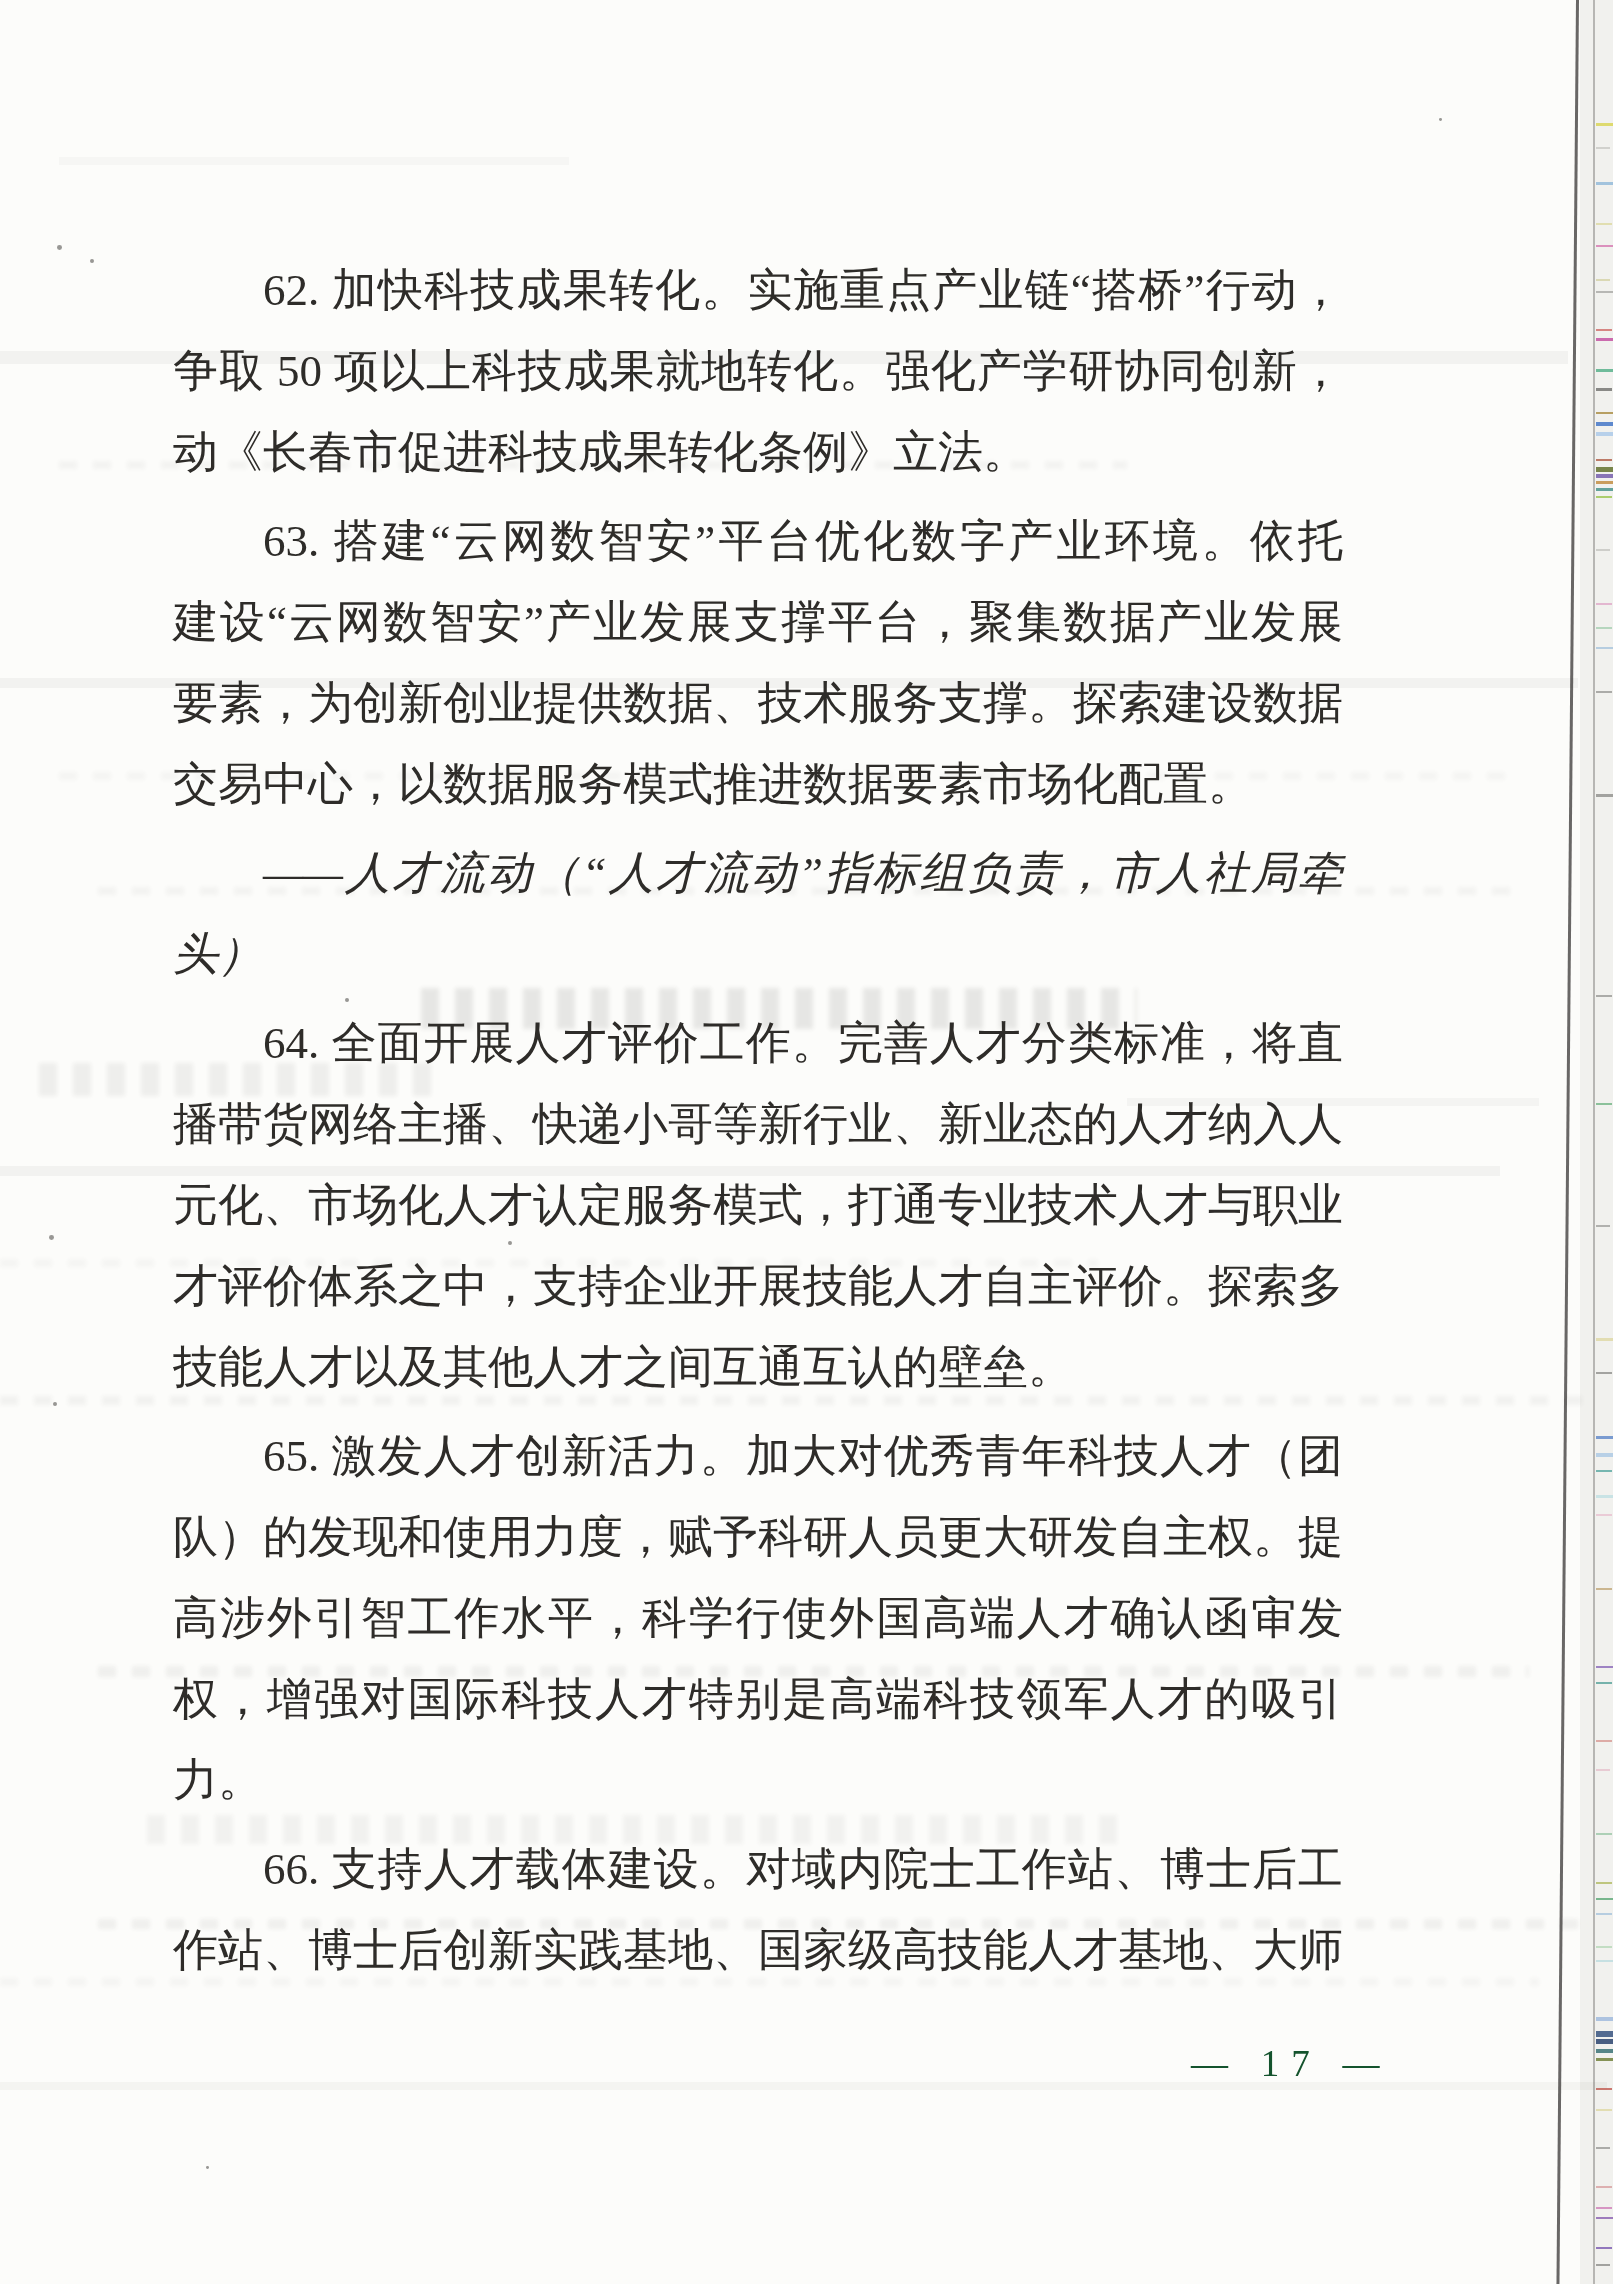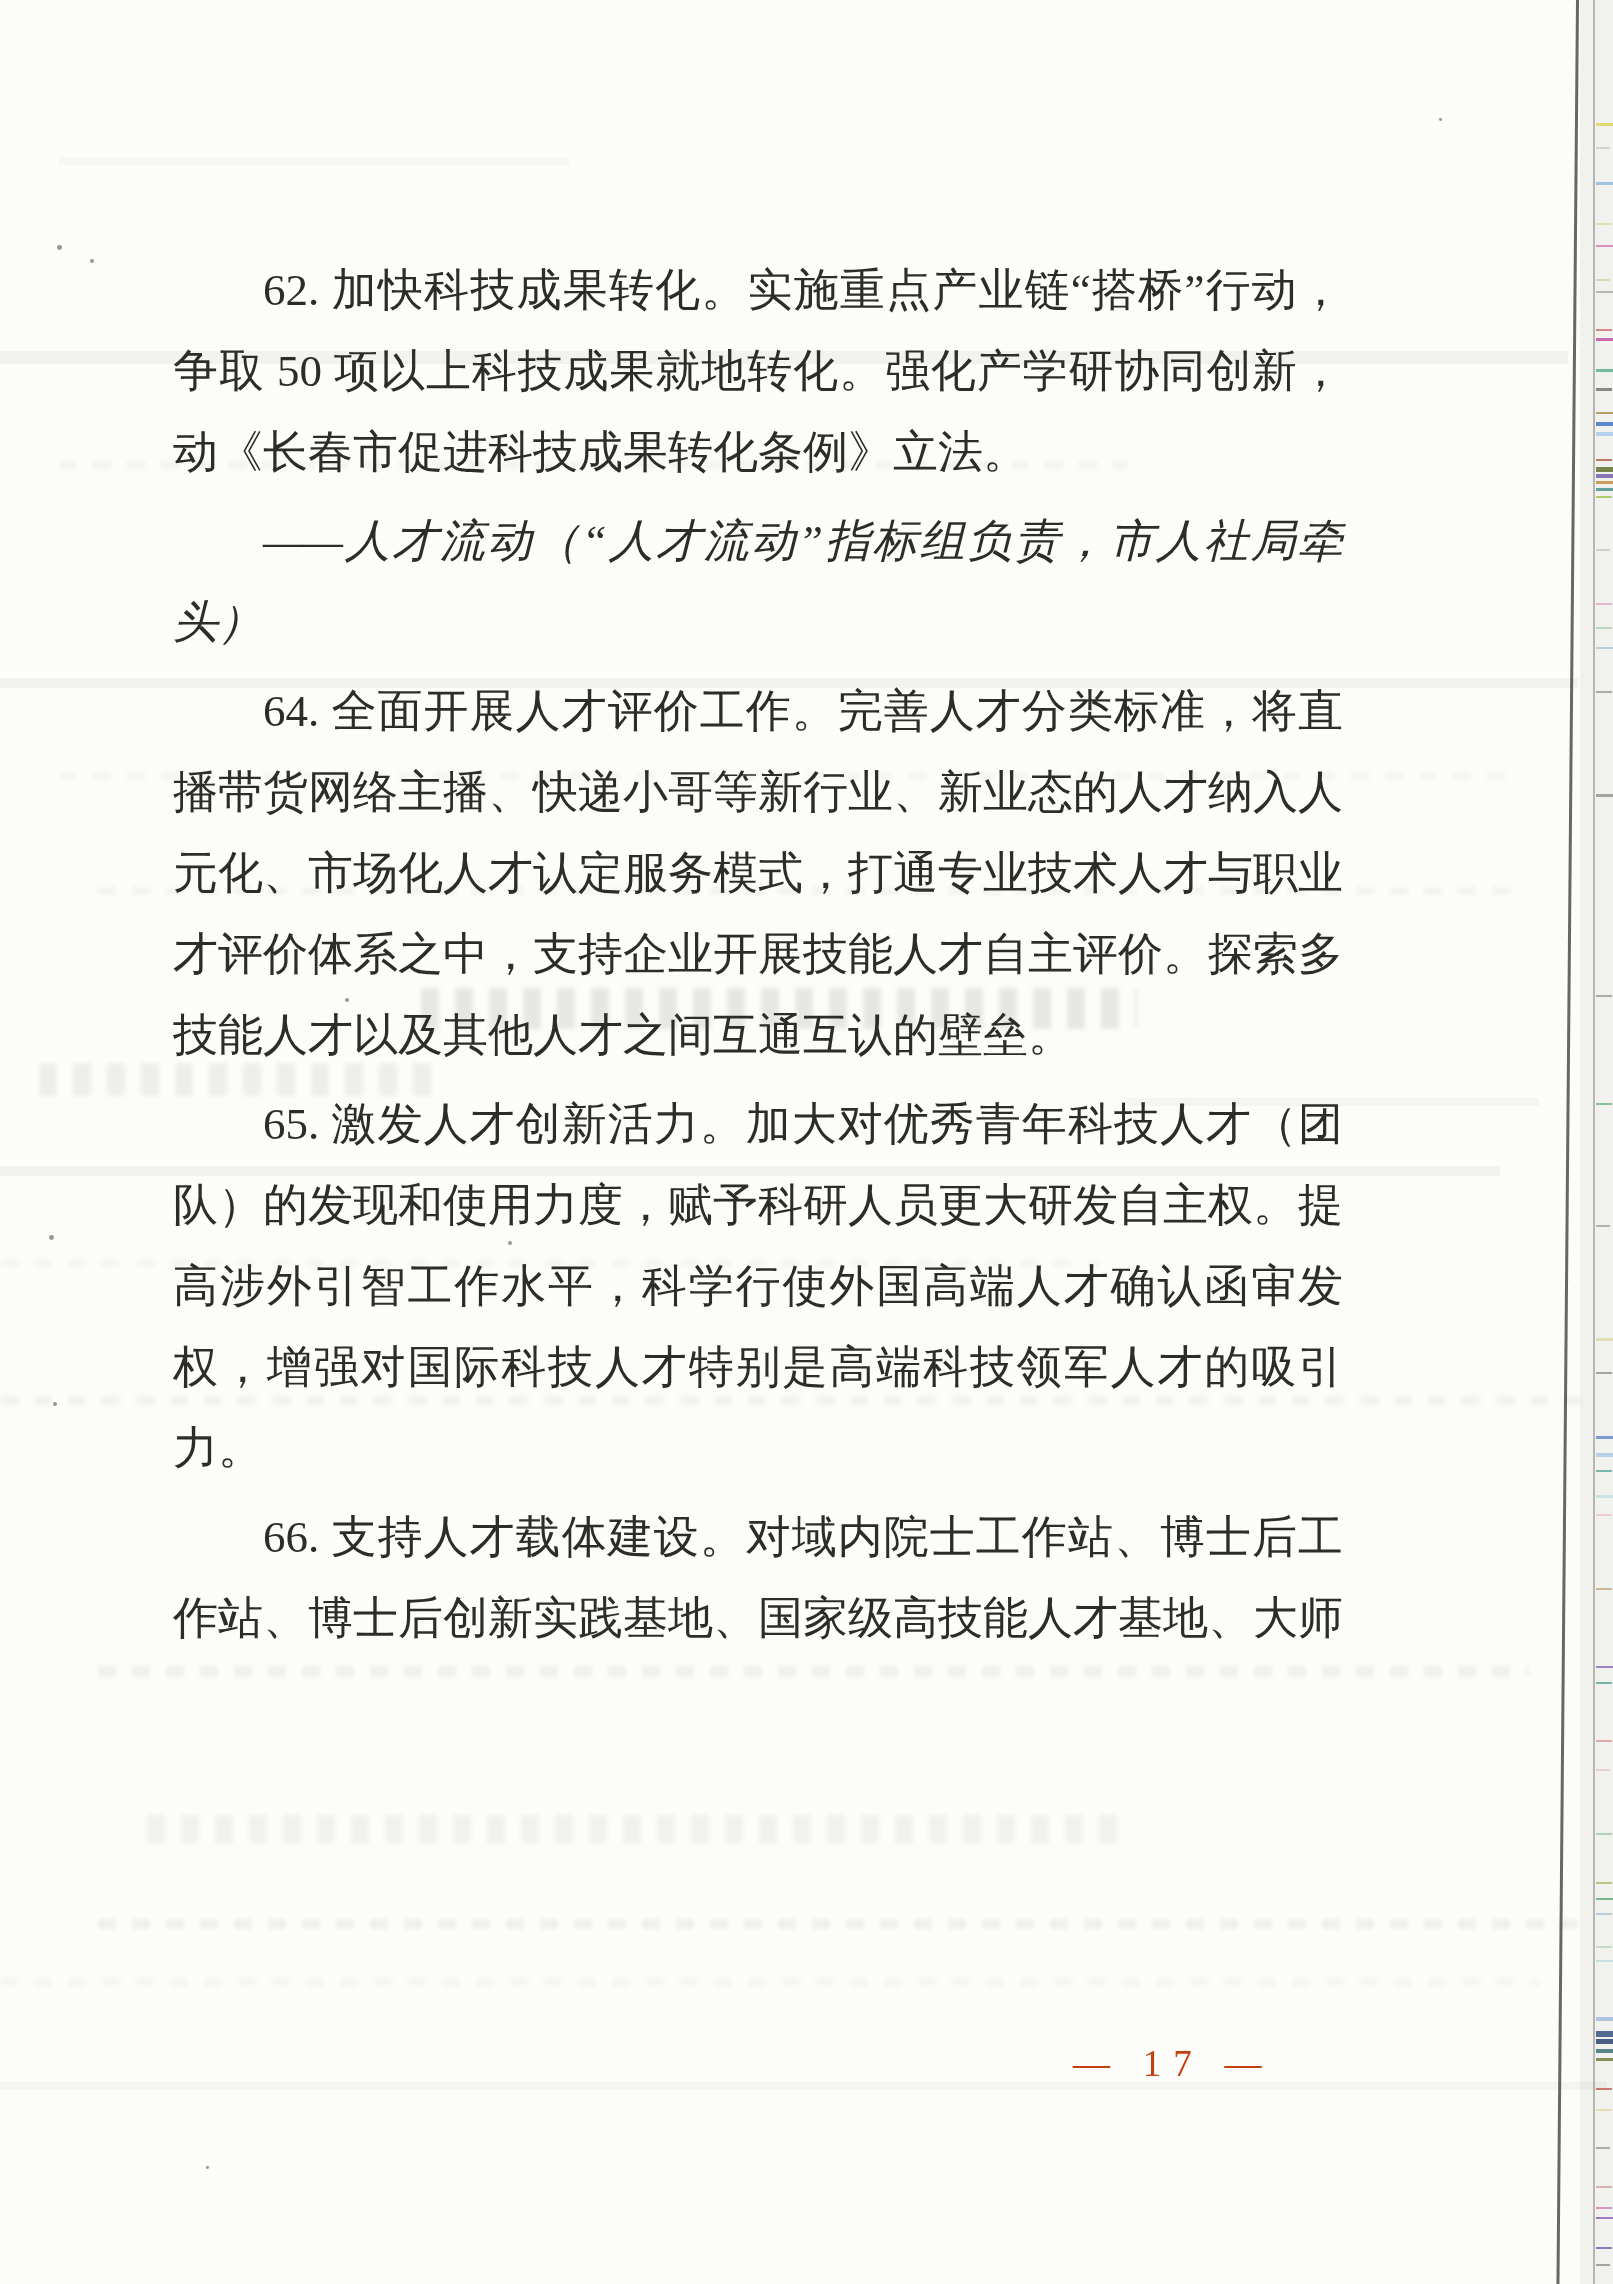--- a/index.html
+++ b/index.html
@@ -23,24 +23,24 @@
   .para-italic .line{font-style:italic;}
   .line{min-height:81px;}
   .line.fill{
     text-align:justify;
     text-align-last:justify;
     text-justify:inter-character;
   }
   .line.indent{text-indent:90px;}
   .pagenum{
     position:absolute;
-    left:1073px;top:2042px;
+    left:1191px;top:2042px;
     font-size:37px;
     letter-spacing:11.8px;
-    color:#c2410c;
+    color:#14532d;
     white-space:nowrap;
   }
   
   .streak{position:absolute;pointer-events:none;}
   .streak.band{background:#3a3a36;}
   .streak.ghost{
     background:repeating-linear-gradient(90deg,
       rgba(52,52,48,0.85) 0 17.6px, rgba(52,52,48,0) 17.6px 34px);
     filter:blur(2px);
   }
@@ -66,20 +66,26 @@
 </head>
 <body>
 
 <div class="page">
 
   <div class="textblock" id="textblock">
       <div class="para">
         <div class="line fill indent">62. 加快科技成果转化。实施重点产业链“搭桥”行动，</div>
         <div class="line fill">争取 50 项以上科技成果就地转化。强化产学研协同创新，</div>
         <div class="line">动《长春市促进科技成果转化条例》立法。</div>
+      </div>
+      <div class="para">
+        <div class="line fill indent">63. 搭建“云网数智安”平台优化数字产业环境。依托</div>
+        <div class="line fill">建设“云网数智安”产业发展支撑平台，聚集数据产业发展</div>
+        <div class="line fill">要素，为创新创业提供数据、技术服务支撑。探索建设数据</div>
+        <div class="line">交易中心，以数据服务模式推进数据要素市场化配置。</div>
       </div>
       <div class="para para-italic">
         <div class="line fill indent">——人才流动（“人才流动”指标组负责，市人社局牵</div>
         <div class="line">头）</div>
       </div>
       <div class="para">
         <div class="line fill indent">64. 全面开展人才评价工作。完善人才分类标准，将直</div>
         <div class="line fill">播带货网络主播、快递小哥等新行业、新业态的人才纳入人</div>
         <div class="line fill">元化、市场化人才认定服务模式，打通专业技术人才与职业</div>
         <div class="line fill">才评价体系之中，支持企业开展技能人才自主评价。探索多</div>

